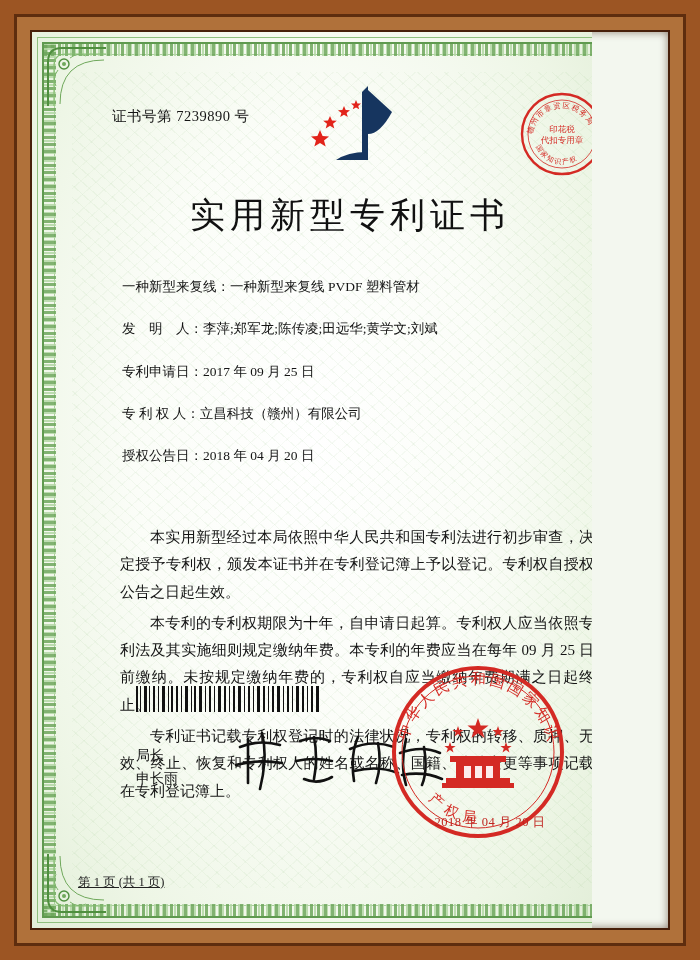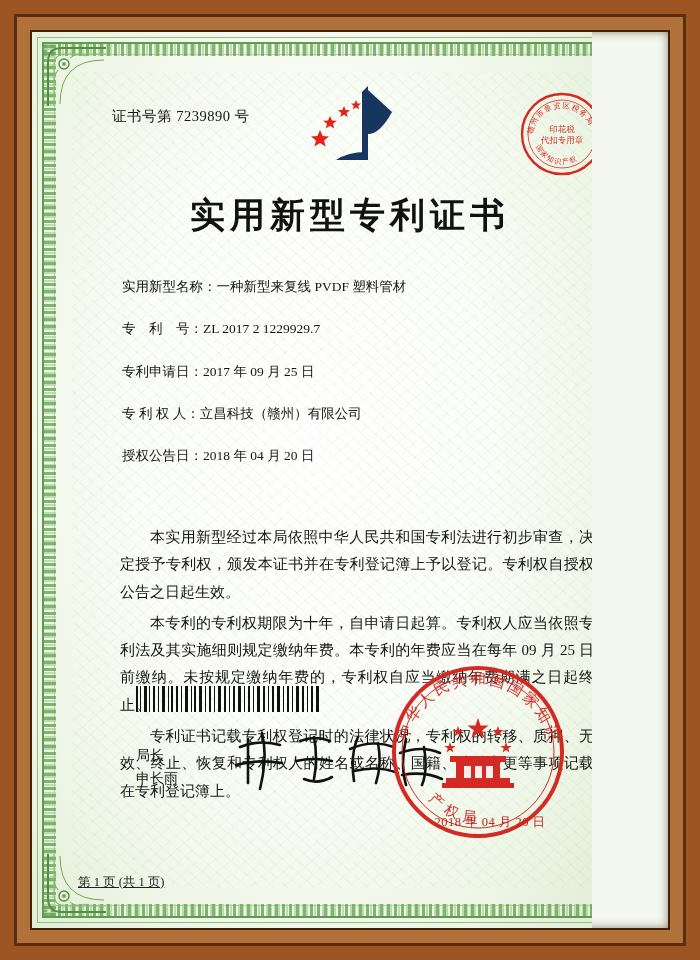--- a/index.html
+++ b/index.html
@@ -144,21 +144,21 @@
     left: 440px; top: 18px;
     width: 88px; height: 88px;
   }
 
   .title {
     position: absolute;
     left: 0; top: 120px;
     width: 544px;
     text-align: center;
     font-family: "Liberation Serif","DejaVu Serif",serif;
-    font-weight: bold;
+    font-weight: normal;
     font-size: 35px;
     letter-spacing: 5px;
     color: #111;
   }
 
   .fields {
     position: absolute;
     left: 44px; top: 205px;
     width: 470px;
     font-size: 13.5px;
@@ -327,24 +327,24 @@
         </text>
         <text x="44" y="42" text-anchor="middle" font-size="8.5" fill="#d42a24" font-family="Liberation Serif, serif">印花税</text>
         <text x="44" y="53" text-anchor="middle" font-size="8.5" fill="#d42a24" font-family="Liberation Serif, serif">代扣专用章</text>
       </svg>
     </div>
 
     <div class="title">实用新型专利证书</div>
 
     <div class="fields">
       <div class="field-row">
-        <span class="field-label">实用新型名称：</span><span class="field-value">一种新型来复线 PVDF 塑料管材</span>
+        <span class="field-label">一种新型来复线：</span><span class="field-value">一种新型来复线 PVDF 塑料管材</span>
       </div>
       <div class="field-row">
-        <span class="field-label">专　利　号：</span><span class="field-value">ZL 2017 2 1229929.7</span>
+        <span class="field-label">发　明　人：</span><span class="field-value">李萍;郑军龙;陈传凌;田远华;黄学文;刘斌</span>
       </div>
       <div class="field-row">
         <span class="field-label">专利申请日：</span><span class="field-value">2017 年 09 月 25 日</span>
       </div>
       <div class="field-row">
         <span class="field-label">专 利 权 人：</span><span class="field-value">立昌科技（赣州）有限公司</span>
       </div>
       <div class="field-row">
         <span class="field-label">授权公告日：</span><span class="field-value">2018 年 04 月 20 日</span>
       </div>

